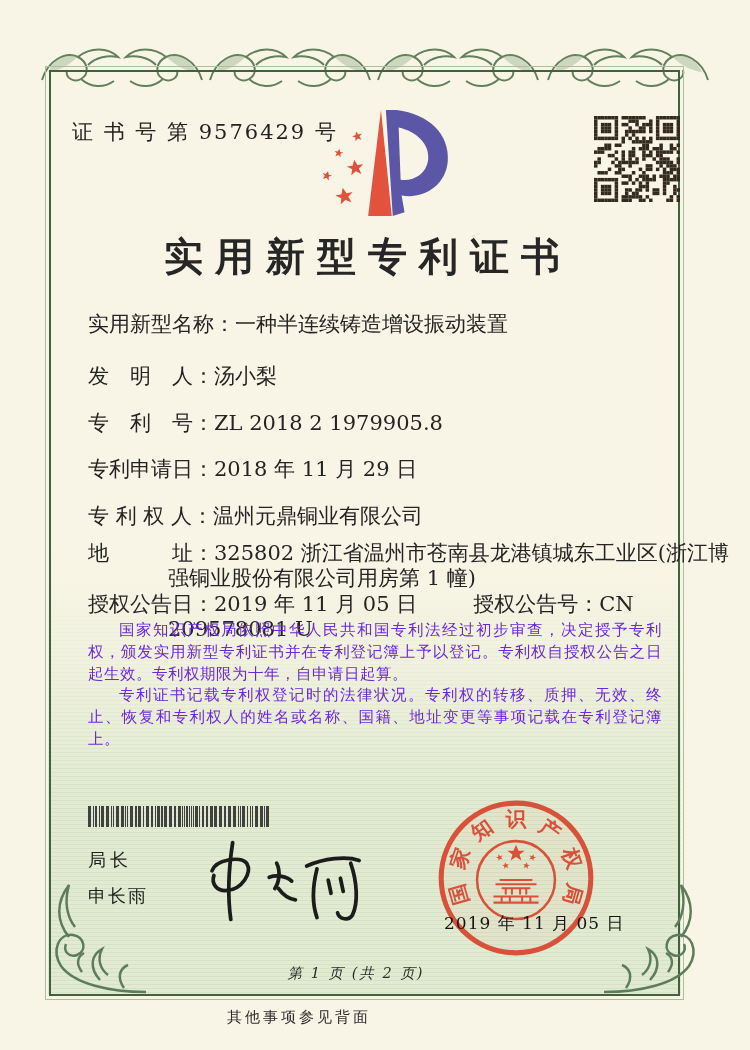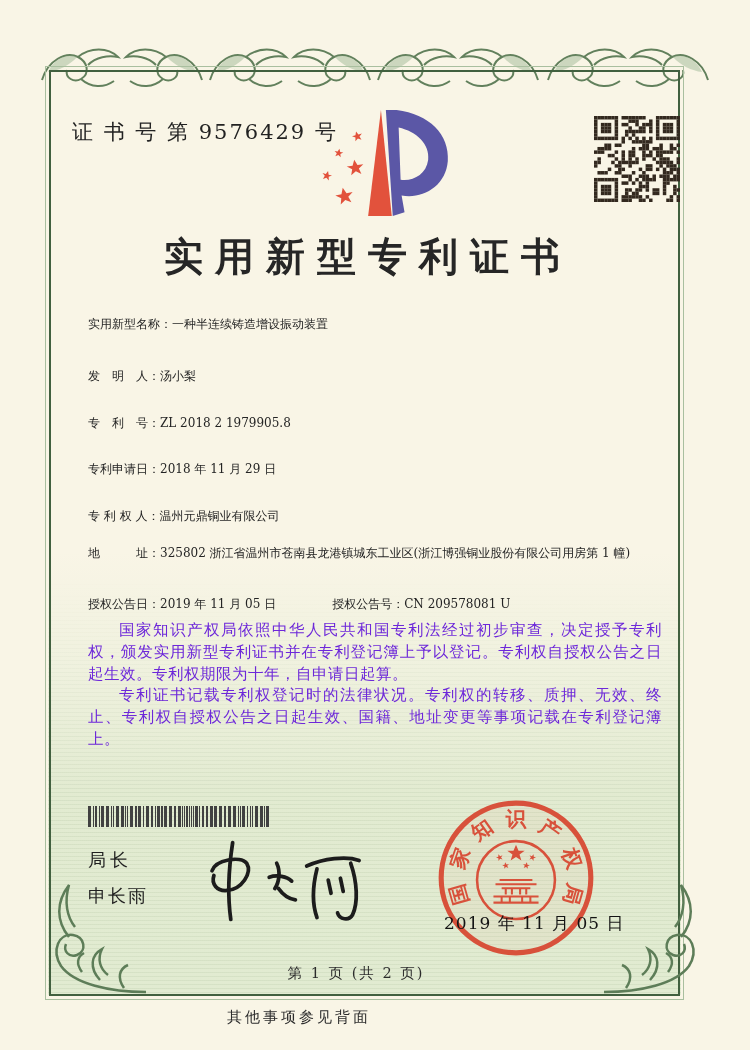--- a/index.html
+++ b/index.html
@@ -35,21 +35,21 @@
   .abs{position:absolute;z-index:2;}
   .certno{left:72px;top:118px;font-size:21px;letter-spacing:2px;color:#222;}
   .logo{left:298px;top:104px;width:160px;height:118px;}
   .qr{left:594px;top:116px;width:86px;height:86px;}
   .title{
     left:0;top:230px;width:724px;text-align:center;
     font-size:39px;font-weight:600;color:#262626;
     letter-spacing:12px;text-indent:12px;
   }
   .frow{
-    left:88px;width:575px;font-size:12px;line-height:25px;
+    left:88px;width:575px;font-size:21px;line-height:25px;
     padding-left:80px;text-indent:-80px;color:#242424;
   }
   .flabel{white-space:pre;}
   .grant-pair2{margin-left:56px;}
   .bodytext{
     left:88px;top:620px;width:574px;font-size:15.5px;line-height:21.8px;
     text-align:justify;color:#6d28d9;letter-spacing:0.5px;
   }
   .bodytext p{margin:0;text-indent:2em;}
   .barcode{left:88px;top:806px;width:185px;height:21px;}
@@ -57,21 +57,21 @@
     font-family:"DejaVu Sans","Liberation Sans",sans-serif;}
   .officer-name{left:88px;top:884px;font-size:18px;letter-spacing:2px;color:#1f1f1f;
     font-family:"DejaVu Sans","Liberation Sans",sans-serif;}
   .signature{left:198px;top:832px;width:178px;height:100px;z-index:3;}
   .seal{left:434px;top:796px;width:164px;height:164px;z-index:3;opacity:0.92;}
   .seal-ring-text text{
     font-family:"DejaVu Serif","Liberation Serif",serif;
     font-size:20px;font-weight:bold;fill:#d8452f;text-anchor:middle;
   }
   .seal-date{left:444px;top:912px;font-size:17px;letter-spacing:1px;color:#141414;z-index:4;}
-  .page-num{left:0;top:964px;width:712px;text-align:center;font-size:14.5px;letter-spacing:2px;color:#2c2c2c;}
+  .page-num{left:0;top:964px;width:712px;text-align:center;font-size:14.5px;letter-spacing:2px;color:#2c2c2c;font-style:italic;}
   .backnote{left:0;top:1008px;width:598px;text-align:center;font-size:15px;letter-spacing:3px;color:#2c2c2c;}
   .orn-top{left:38px;top:44px;width:674px;height:50px;z-index:1;}
   .orn-bl{left:38px;top:878px;width:112px;height:122px;z-index:1;}
   .orn-br{left:600px;top:878px;width:112px;height:122px;z-index:1;transform:scaleX(-1);}
   svg{display:block;}
 </style>
 </head>
 <body>
 
 <div class="page">
@@ -474,21 +474,21 @@
   </div>
   <div class="abs frow" style="top:541px">
     <span class="flabel">地　　　址：</span><span>325802 浙江省温州市苍南县龙港镇城东工业区(浙江博强铜业股份有限公司用房第 1 幢)</span>
   </div>
   <div class="abs frow" style="top:592px">
     <span>授权公告日：</span><span>2019 年 11 月 05 日</span><span class="grant-pair2"><span>授权公告号：</span><span>CN 209578081 U</span></span>
   </div>
 
   <div class="abs bodytext">
     <p>国家知识产权局依照中华人民共和国专利法经过初步审查，决定授予专利权，颁发实用新型专利证书并在专利登记簿上予以登记。专利权自授权公告之日起生效。专利权期限为十年，自申请日起算。</p>
-    <p>专利证书记载专利权登记时的法律状况。专利权的转移、质押、无效、终止、专利权自授权公告之日起生效、国籍、地址变更等事项记载在专利登记簿上。</p>
+    <p>专利证书记载专利权登记时的法律状况。专利权的转移、质押、无效、终止、恢复和专利权人的姓名或名称、国籍、地址变更等事项记载在专利登记簿上。</p>
   </div>
 
   <svg class="abs barcode" viewBox="0 0 185 21" id="barcode-svg">
       <rect x="0" y="0" width="3" height="21" fill="#414141"></rect>
       <rect x="5" y="0" width="1" height="21" fill="#414141"></rect>
       <rect x="7" y="0" width="2" height="21" fill="#414141"></rect>
       <rect x="11" y="0" width="1" height="21" fill="#414141"></rect>
       <rect x="13" y="0" width="3" height="21" fill="#414141"></rect>
       <rect x="18" y="0" width="3" height="21" fill="#414141"></rect>
       <rect x="23" y="0" width="1" height="21" fill="#414141"></rect>

